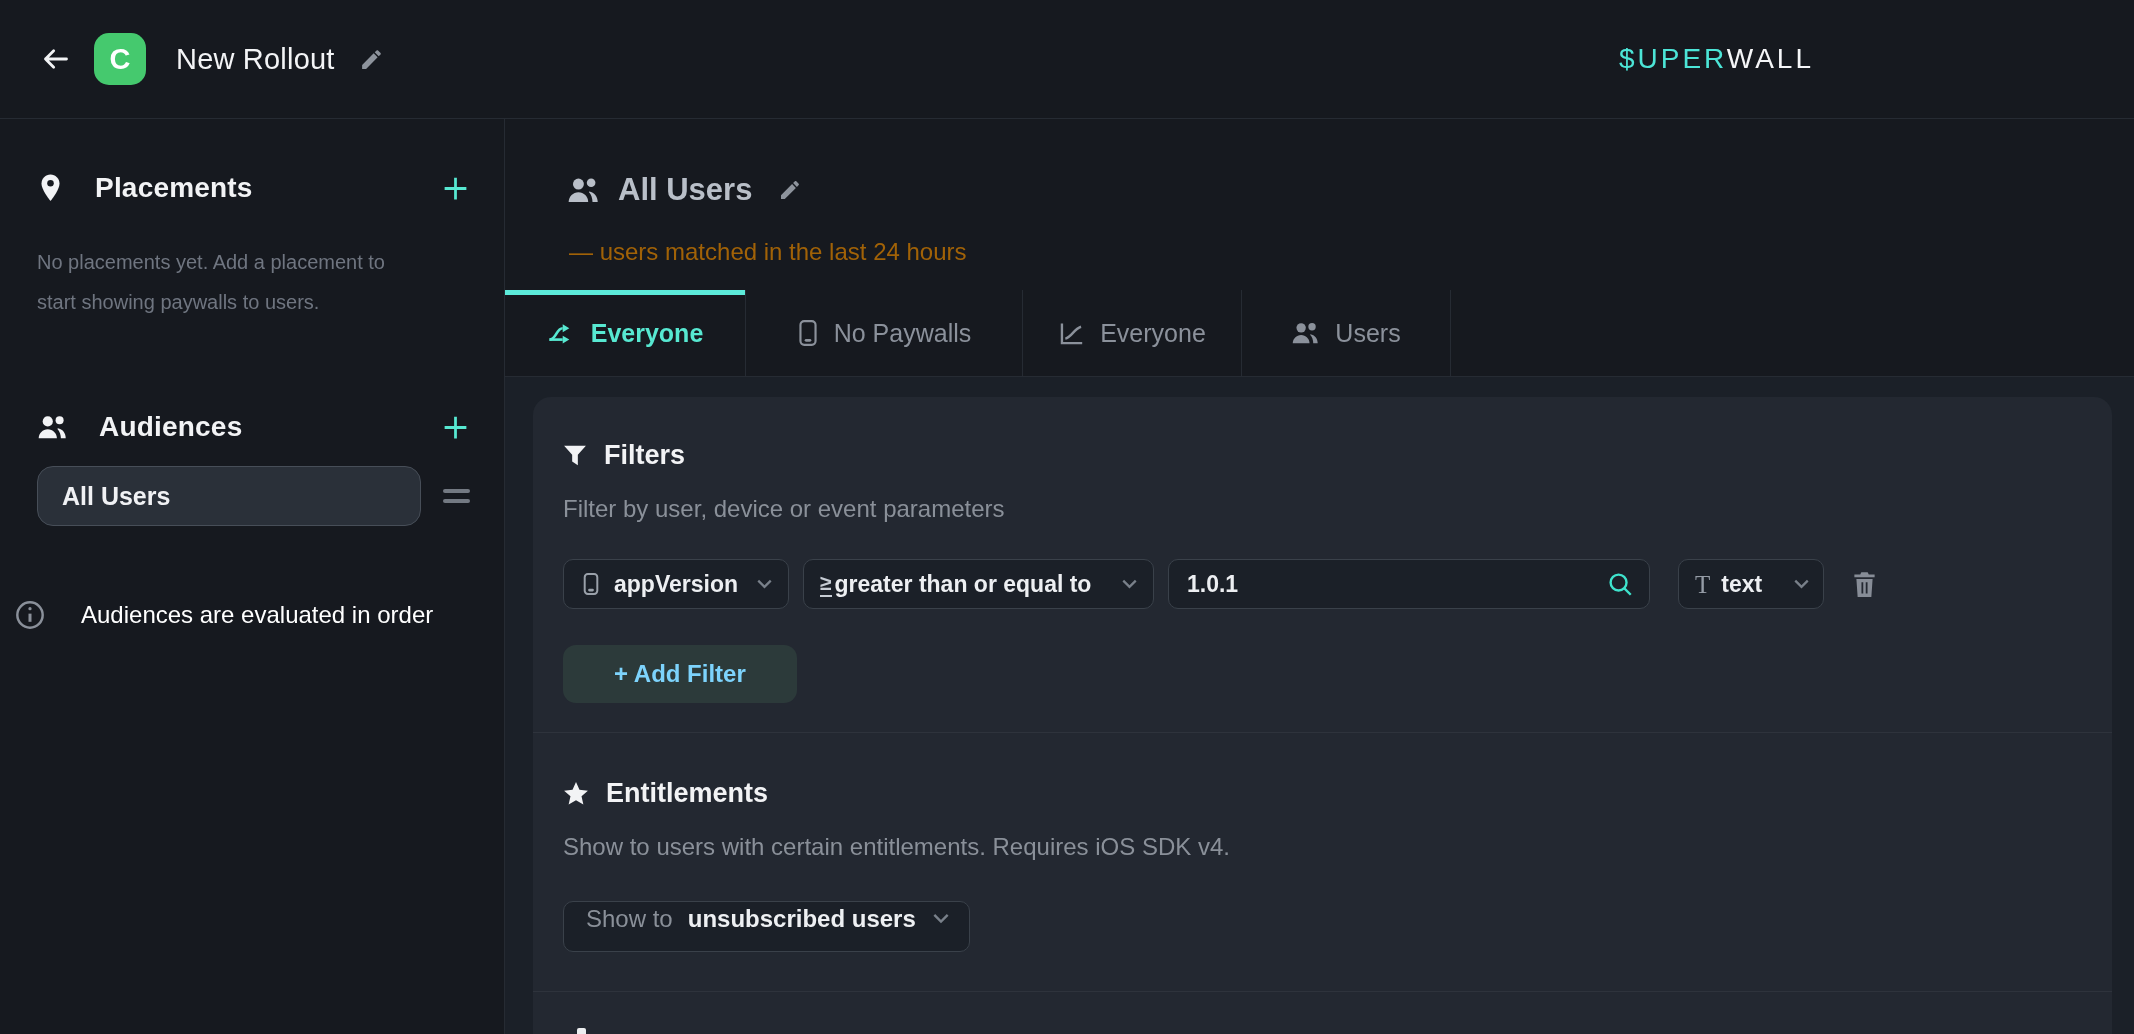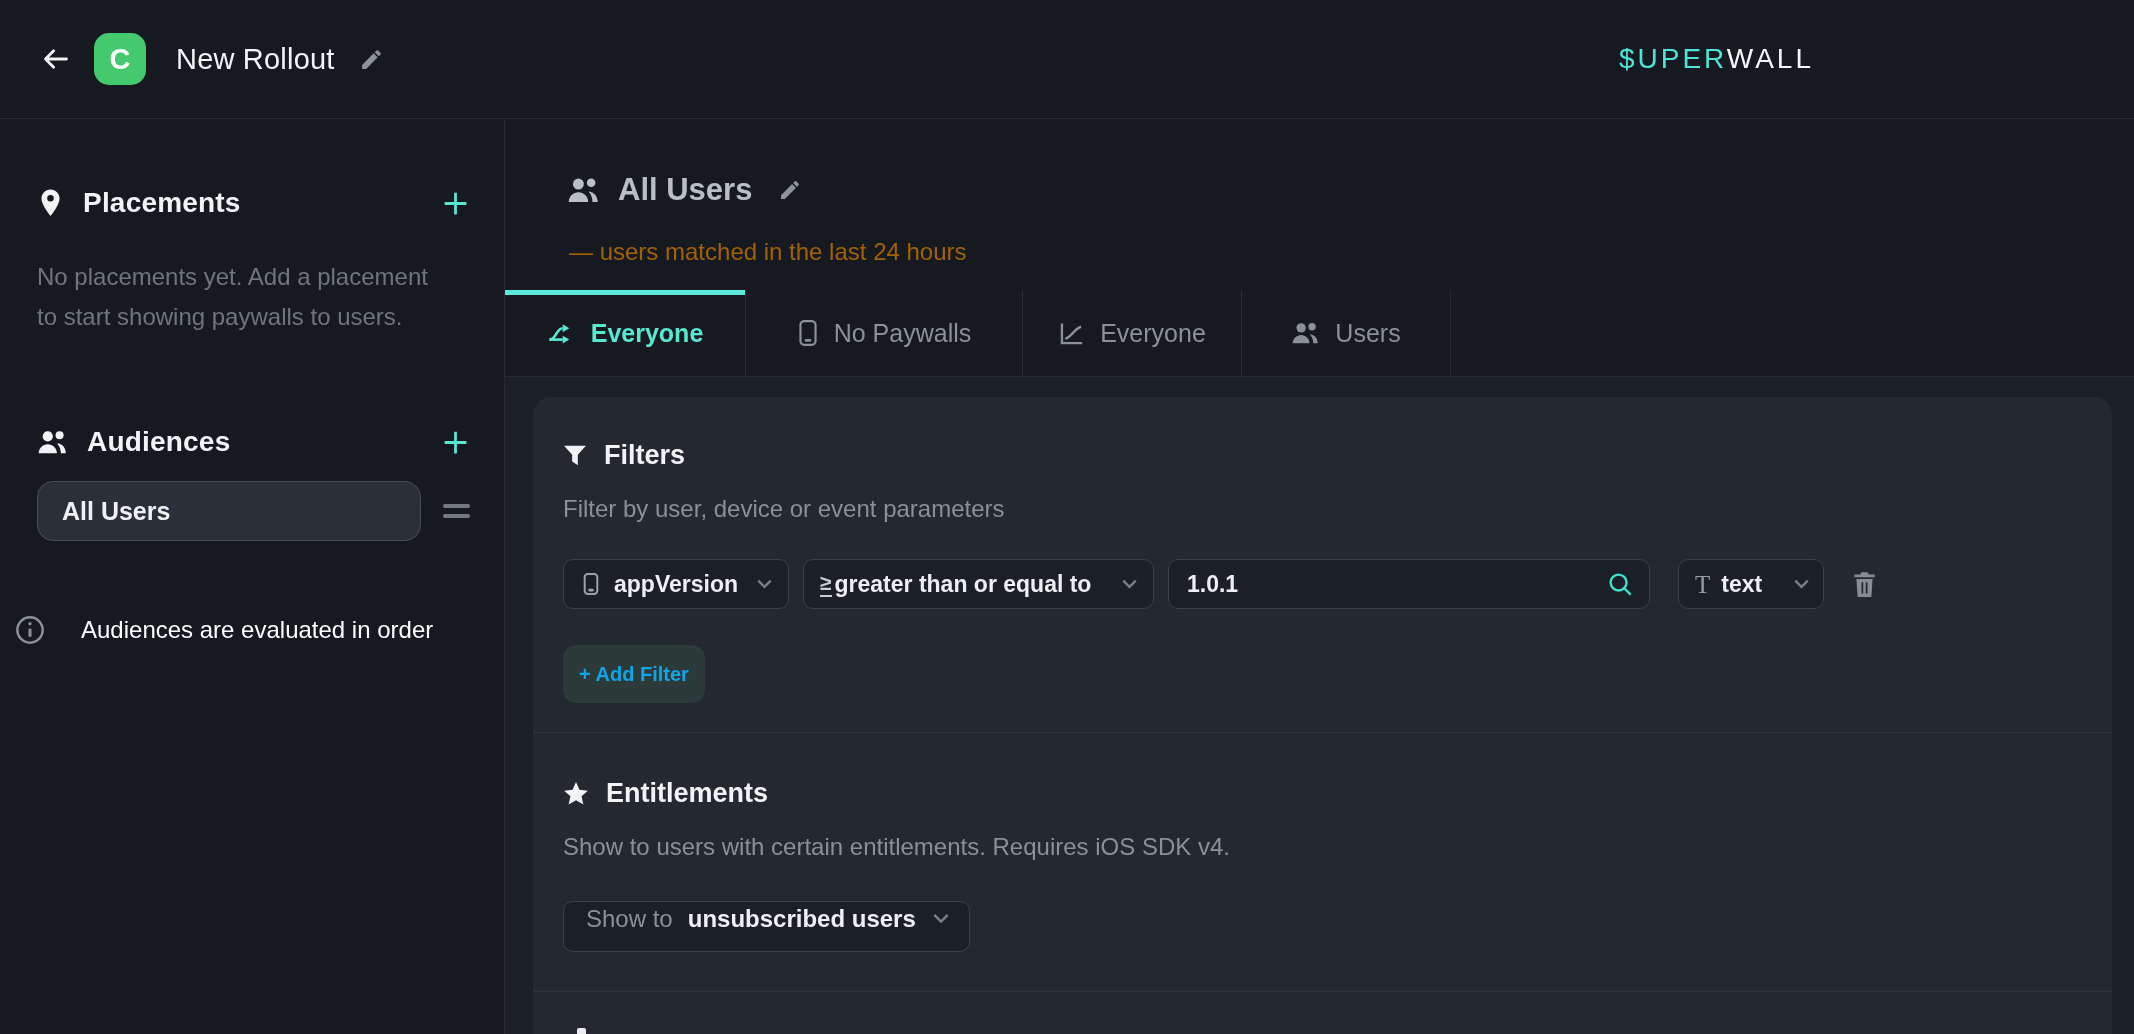--- a/index.html
+++ b/index.html
@@ -20,24 +20,24 @@
         font-size:28px;font-weight:400;letter-spacing:3px;white-space:nowrap;}
   .logo-prefix{color:#4ce5d7;}
   .logo-suffix{color:#f5f6f8;}
 
   
   .body{flex:1;display:flex;min-height:0;}
 
   
   .sidebar{flex:0 0 505px;width:505px;border-right:1px solid #262b33;box-sizing:border-box;
            padding:53px 34px 0 37px;background:#16191f;}
-  .side-head{display:flex;align-items:center;gap:19px;margin-top:15px;}
+  .side-head{display:flex;align-items:center;gap:31px;}
   .side-head h2{font-size:28px;font-weight:700;margin:0;letter-spacing:.2px;color:#f2f3f5;}
   .plus-btn{margin-left:auto;background:none;border:none;padding:0;display:flex;}
-  .side-empty{color:#6f7580;font-size:24px;line-height:40px;margin:38px 0 0;max-width:392px;}
+  .side-empty{color:#6f7580;font-size:20px;line-height:40px;margin:38px 0 0;max-width:392px;}
   .aud-section{margin-top:89px;}
   .aud-row{display:flex;align-items:center;gap:22px;margin-top:23px;}
   .pill{flex:1;height:60px;background:#2a3039;border:1px solid #474e58;border-radius:16px;
         display:flex;align-items:center;padding:0 24px;font-size:25px;font-weight:600;color:#f0f1f4;box-sizing:border-box;}
   .handle{display:flex;flex-direction:column;gap:6px;width:27px;cursor:grab;}
   .handle span{height:4px;background:#737982;border-radius:2px;}
   .side-note{display:flex;align-items:center;gap:36px;margin:74px 0 0 -22px;color:#ffffff;font-size:24px;}
 
   
   .main{flex:1;display:flex;flex-direction:column;min-width:0;background:#16191f;}
@@ -79,22 +79,22 @@
   .dd-op .lbl{margin-left:3px;}
   .input-wrap{width:482px;margin-left:14px;padding:0 16px 0 18px;}
   .value-input{background:none;border:none;outline:none;color:#edeff2;font-size:23px;font-weight:600;
                font-family:inherit;flex:1;min-width:0;padding:0;}
   .dd-type{width:146px;margin-left:28px;padding:0 14px 0 16px;}
   .dd-type .lbl{margin-left:11px;}
   .chev{margin-left:auto;flex:none;}
   .ge-icon{font-size:21px;font-weight:700;color:#c6ccd4;line-height:1;border-bottom:2.5px solid #c6ccd4;padding-bottom:2px;}
   .t-icon{font-family:"Liberation Serif",serif;font-size:25px;color:#959ca6;line-height:1;}
   .trash-btn{margin-left:28px;background:none;border:none;padding:0;display:flex;}
-  .add-filter{margin-top:36px;height:58px;padding:0 16px;background:#2c3a3a;border:none;border-radius:13px;
-              color:#0ea5e9;font-size:20px;font-weight:700;display:inline-flex;align-items:center;}
+  .add-filter{margin-top:36px;height:58px;padding:0 51px;background:#2c3a3a;border:none;border-radius:13px;
+              color:#7dd3fc;font-size:24px;font-weight:700;display:inline-flex;align-items:center;}
 
   .show-to{display:inline-flex;margin-top:40px;height:51px;padding:0 20px 16px 22px;}
   .show-to .pre{font-size:24px;color:#8a9099;}
   .show-to .val{font-size:24px;font-weight:600;color:#eef0f3;margin-left:15px;}
   .show-to .chev{margin-left:17px;}
 
   .next-frag{margin:36px 0 0 44px;width:9px;height:7px;background:#eceef0;border-radius:2px 2px 0 0;}
 </style>
 </head>
 <body>

